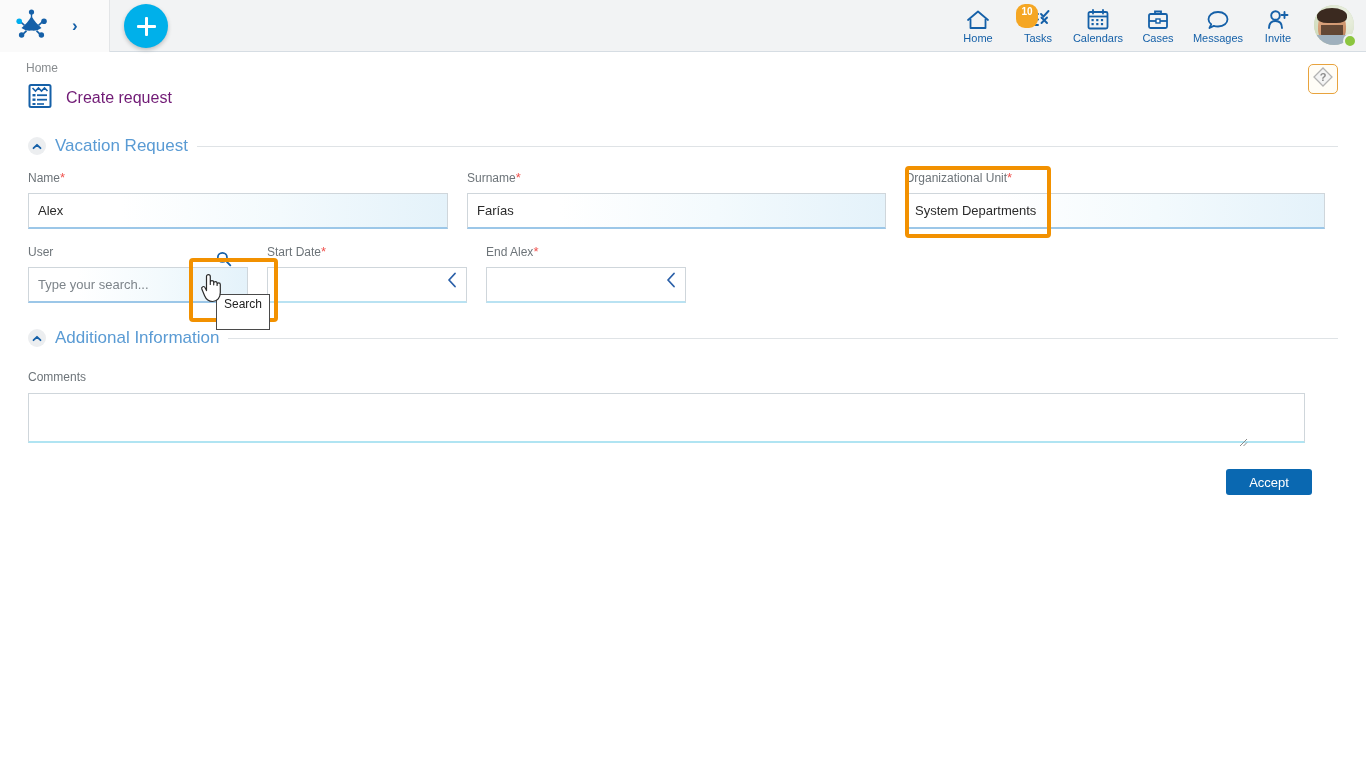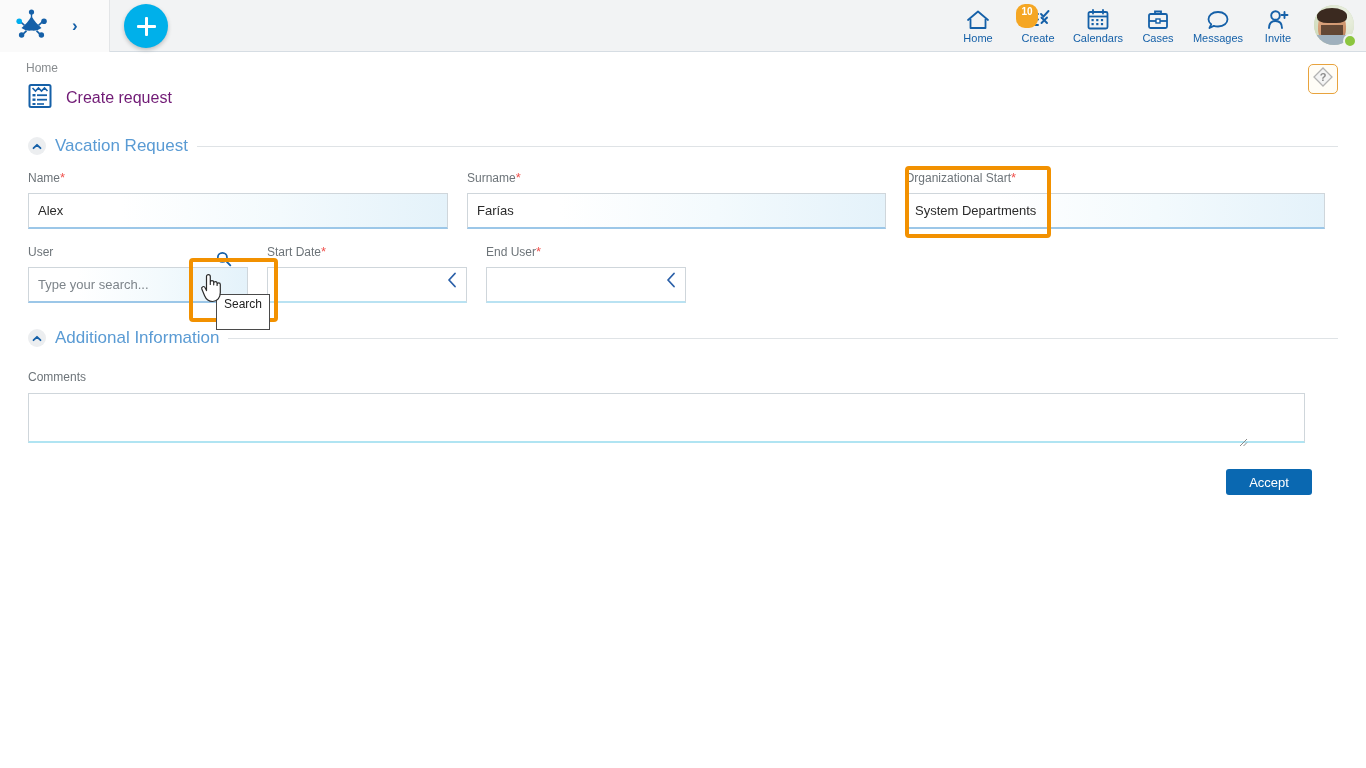--- a/index.html
+++ b/index.html
@@ -384,21 +384,21 @@
             <line x1="2" y1="10.5" x2="13" y2="10.5"></line>
             <line x1="2" y1="16" x2="13" y2="16"></line>
             <polyline points="16,5 18.5,7.5 23.5,2"></polyline>
             <polyline points="16.5,8.5 22,14"></polyline>
           </g>
           <g stroke="#1560a8" stroke-width="1.9" stroke-linecap="round" fill="none">
             <polyline points="16.5,14 22,8.5"></polyline>
           </g>
         </svg>
       </span>
-      <span class="lbl">Create</span>
+      <span class="lbl">Tasks</span>
     </div>
 
     <div class="nav-item">
       <span class="glyph">
         <svg width="22" height="21" viewBox="0 0 22 21">
           <rect x="1.5" y="3" width="19" height="16.5" rx="1.5" fill="none" stroke="#1560a8" stroke-width="1.8"></rect>
           <line x1="1.5" y1="7.5" x2="20.5" y2="7.5" stroke="#1560a8" stroke-width="1.8"></line>
           <line x1="6" y1="1" x2="6" y2="4.5" stroke="#1560a8" stroke-width="1.8" stroke-linecap="round"></line>
           <line x1="16" y1="1" x2="16" y2="4.5" stroke="#1560a8" stroke-width="1.8" stroke-linecap="round"></line>
           <g fill="#1560a8">
@@ -514,21 +514,21 @@
 
     <div class="field" style="width:419px;margin-right:19px;">
       <span class="f-label">
         <span>Surname</span><span class="req">*</span>
       </span>
       <input class="inp" type="text" value="Farías" style="">
     </div>
 
     <div class="field" style="width:420px;">
       <span class="f-label">
-        <span>Organizational Start</span><span class="req">*</span>
+        <span>Organizational Unit</span><span class="req">*</span>
       </span>
       <input class="inp" type="text" value="System Departments" style="">
     </div>
   </div>
 
   <div class="field-row" style="margin-top:16px;">
 
     <div class="field search-field" style="width:220px;margin-right:19px;">
       <span class="f-label">User</span>
       <input class="inp" type="text" placeholder="Type your search..." style="">
@@ -549,21 +549,21 @@
         <span class="date-chev">
           <svg width="14" height="18" viewBox="0 0 14 18">
             <polyline points="10,2.5 4,9 10,15.5" fill="none" stroke="#2a5fa8" stroke-width="1.8" stroke-linecap="round" stroke-linejoin="round"></polyline>
           </svg>
         </span>
       </div>
     </div>
 
     <div class="field" style="width:200px;">
       <span class="f-label">
-        <span>End User</span><span class="req">*</span>
+        <span>End Alex</span><span class="req">*</span>
       </span>
       <div class="date-wrap">
         <input class="inp plain" type="text" value="" style="">
         <span class="date-chev">
           <svg width="14" height="18" viewBox="0 0 14 18">
             <polyline points="10,2.5 4,9 10,15.5" fill="none" stroke="#2a5fa8" stroke-width="1.8" stroke-linecap="round" stroke-linejoin="round"></polyline>
           </svg>
         </span>
       </div>
     </div>

